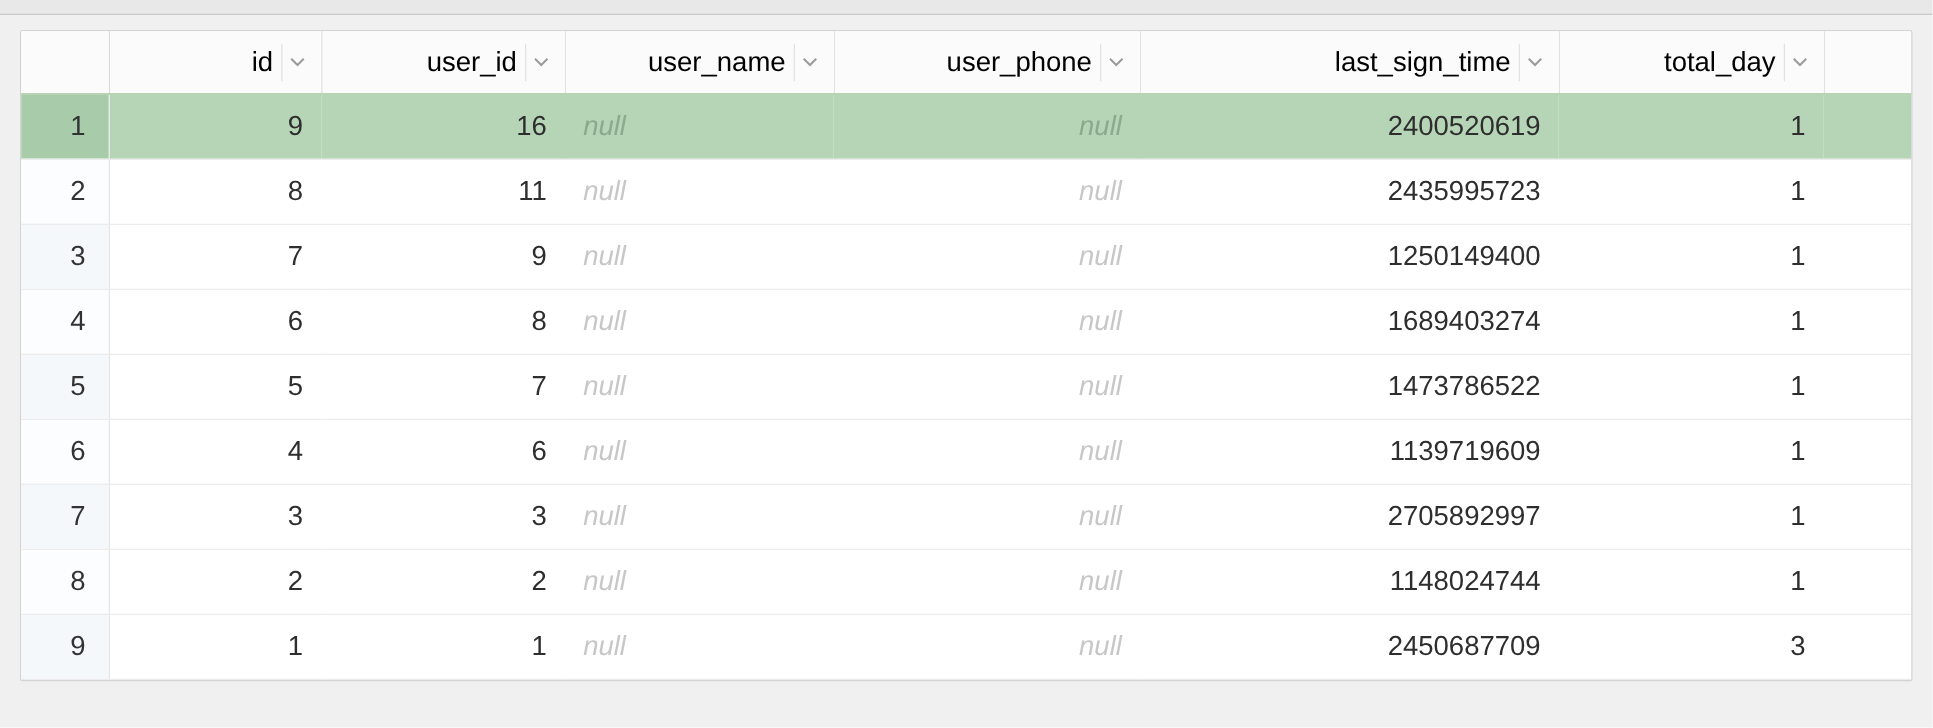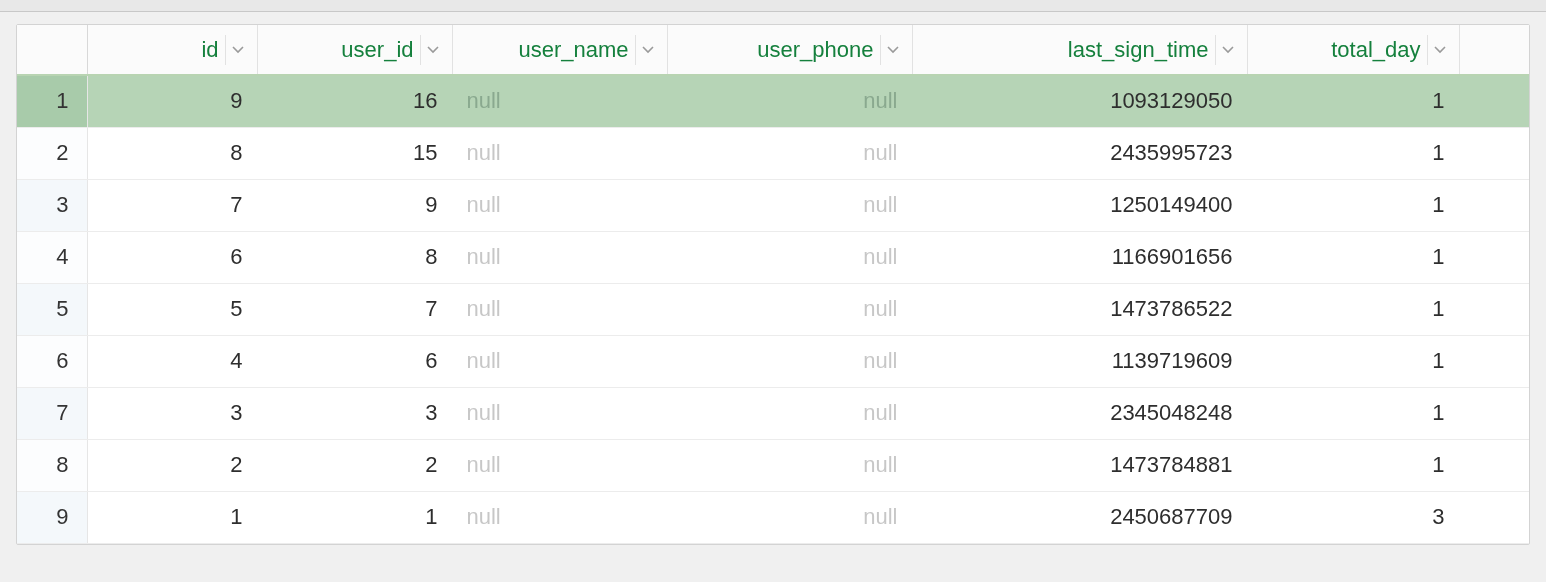--- a/index.html
+++ b/index.html
@@ -46,21 +46,21 @@
     table {
       width: 100%;
       border-collapse: collapse;
       table-layout: fixed;
     }
     thead th {
       background: #fbfbfb;
       border-bottom: 2px solid #b8d4b2;
       border-right: 1px solid #e2e2e2;
       font-weight: 400;
-      color: #15803d;
+      color: #000000;
       height: 50px;
       position: relative;
       padding: 0;
     }
     thead th.rownum-h {
       width: 70px;
       border-right: 1px solid #d8d8d8;
     }
     thead th .th-inner {
       display: flex;
@@ -102,20 +102,21 @@
       background: #f4f8fb;
       border-right: 1px solid #e6e6e6;
       text-align: right;
       color: #333;
       font-weight: 400;
       padding: 0 18px 0 0;
     }
     tbody tr:nth-child(even) td.rownum { background: #fcfdfe; }
     tbody td.nullcell {
       color: #c7c7c7;
+      font-style: italic;
       text-align: left;
       padding-left: 14px;
       margin-top: 37px;
     }
     tbody td.nullcell.right { text-align: right; padding-right: 14px; }
     tbody td.spacer { border-right: none; }
     tbody tr.selected td {
       background: #b6d4b6 !important;
     }
     tbody tr.selected td.rownum {
@@ -220,28 +221,28 @@
         <th class="last-spacer"></th>
       </tr>
     </thead>
     <tbody>
         <tr class="selected">
           <td class="rownum">1</td>
           <td>9</td>
           <td>16</td>
           <td class="nullcell">null</td>
           <td class="nullcell right">null</td>
-          <td>1093129050</td>
+          <td>2400520619</td>
           <td>1</td>
           <td class="spacer"></td>
         </tr>
         <tr>
           <td class="rownum">2</td>
           <td>8</td>
-          <td>15</td>
+          <td>11</td>
           <td class="nullcell">null</td>
           <td class="nullcell right">null</td>
           <td>2435995723</td>
           <td>1</td>
           <td class="spacer"></td>
         </tr>
         <tr>
           <td class="rownum">3</td>
           <td>7</td>
           <td>9</td>
@@ -250,21 +251,21 @@
           <td>1250149400</td>
           <td>1</td>
           <td class="spacer"></td>
         </tr>
         <tr>
           <td class="rownum">4</td>
           <td>6</td>
           <td>8</td>
           <td class="nullcell">null</td>
           <td class="nullcell right">null</td>
-          <td>1166901656</td>
+          <td>1689403274</td>
           <td>1</td>
           <td class="spacer"></td>
         </tr>
         <tr>
           <td class="rownum">5</td>
           <td>5</td>
           <td>7</td>
           <td class="nullcell">null</td>
           <td class="nullcell right">null</td>
           <td>1473786522</td>
@@ -280,31 +281,31 @@
           <td>1139719609</td>
           <td>1</td>
           <td class="spacer"></td>
         </tr>
         <tr>
           <td class="rownum">7</td>
           <td>3</td>
           <td>3</td>
           <td class="nullcell">null</td>
           <td class="nullcell right">null</td>
-          <td>2345048248</td>
+          <td>2705892997</td>
           <td>1</td>
           <td class="spacer"></td>
         </tr>
         <tr>
           <td class="rownum">8</td>
           <td>2</td>
           <td>2</td>
           <td class="nullcell">null</td>
           <td class="nullcell right">null</td>
-          <td>1473784881</td>
+          <td>1148024744</td>
           <td>1</td>
           <td class="spacer"></td>
         </tr>
         <tr>
           <td class="rownum">9</td>
           <td>1</td>
           <td>1</td>
           <td class="nullcell">null</td>
           <td class="nullcell right">null</td>
           <td>2450687709</td>

